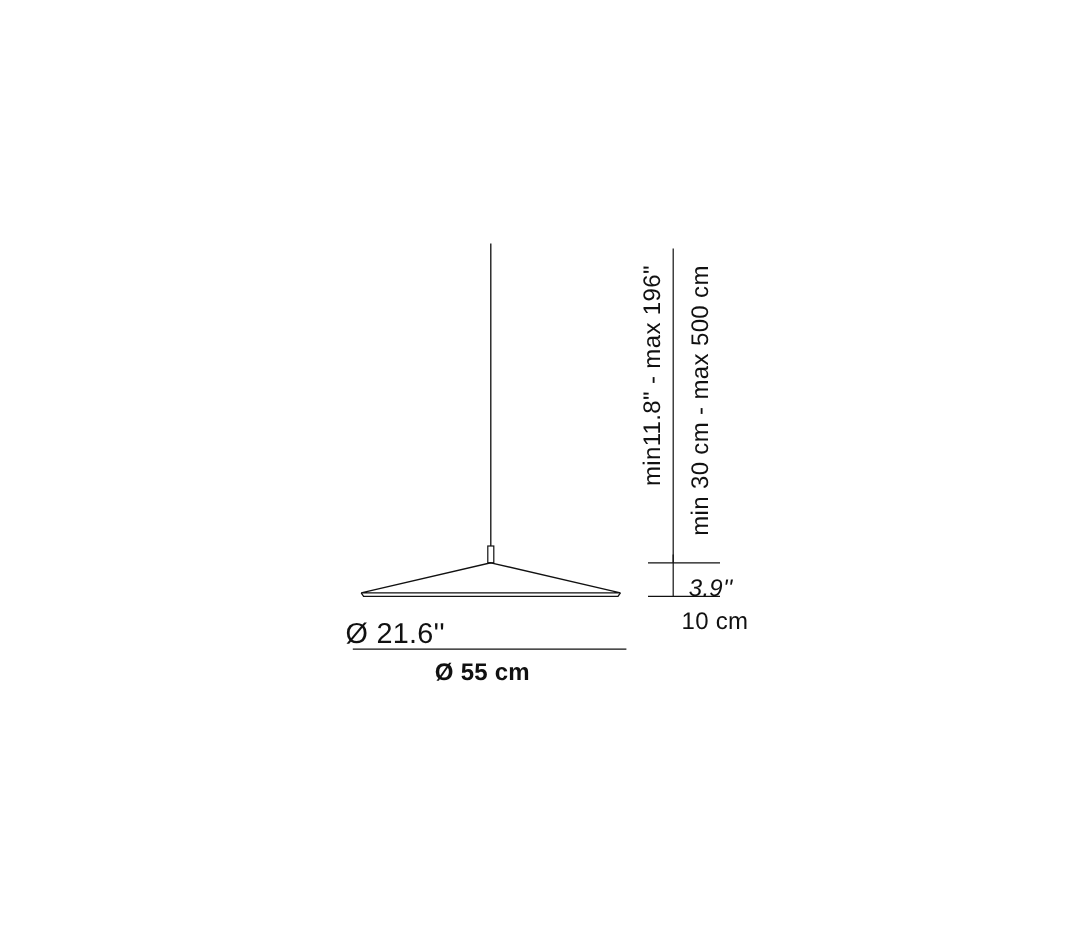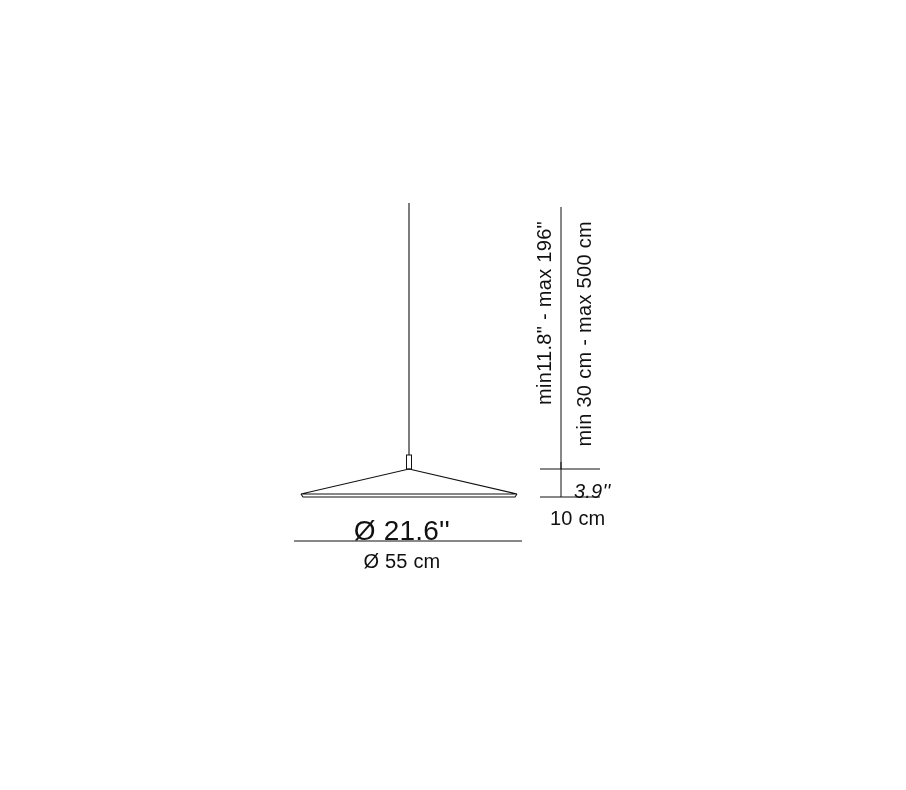--- a/index.html
+++ b/index.html
@@ -30,38 +30,39 @@
     position: absolute;
     font-family: "Liberation Sans", sans-serif;
     color: #111111;
     white-space: nowrap;
     letter-spacing: 0.2px;
   }
   .lbl-dia-in {
     left: 288px;
     top: 515px;
     width: 228px;
-    text-align: center;
-    font-size: 28px;
+    text-align: left;
+    font-size: 24px;
   }
   .lbl-dia-cm {
     left: 288px;
     top: 550px;
     width: 228px;
     text-align: center;
     font-size: 20px;
+    font-weight: bold;
   }
   .lbl-h-in {
     left: 574px;
     top: 480px;
     font-size: 20px;
     font-style: italic;
   }
   .lbl-h-cm {
-    left: 550px;
+    left: 568px;
     top: 507px;
     font-size: 20px;
   }
   .vlabel {
     position: absolute;
     font-size: 20px;
     writing-mode: vertical-rl;
     transform: rotate(180deg);
     transform-origin: center;
     letter-spacing: 0.3px;

